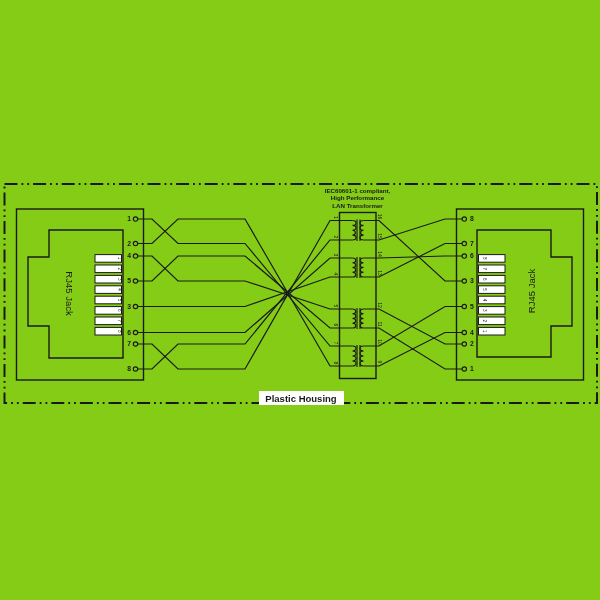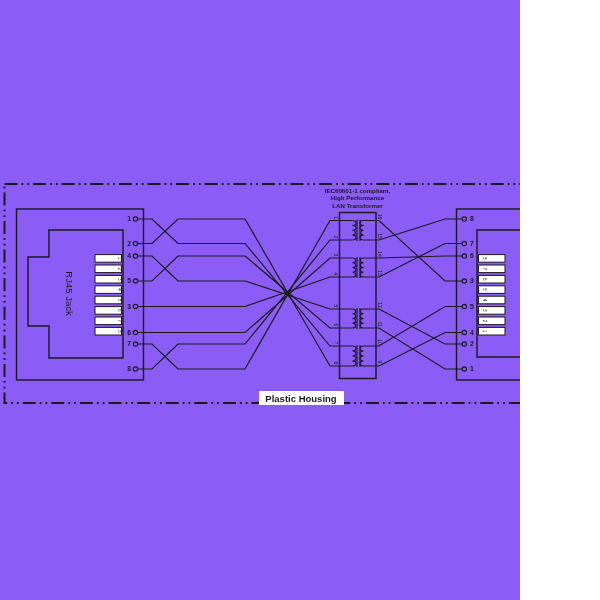--- a/index.html
+++ b/index.html
@@ -1,19 +1,19 @@
 <!DOCTYPE html>
 <html><head>
 <meta charset="utf-8">
 <style>
   html,body{margin:0;padding:0;background:#fff;}
   .canvas{
     position:relative;
-    width:520px;height:600px;
-    background:#8b5cf6;
+    width:600px;height:600px;
+    background:#84cc16;
     font-family:"Liberation Sans", sans-serif;
     overflow:hidden;
   }
   svg{position:absolute;left:0;top:0;}
   svg text{fill:#1a1a1a;}
   .t-title{font-size:6.2px;font-weight:bold;}
   .t-housing{font-size:9.5px;font-weight:bold;}
   .t-jack{font-size:9.5px;}
   .t-term{font-size:6.8px;font-weight:bold;}
   .t-pin{font-size:5px;}

